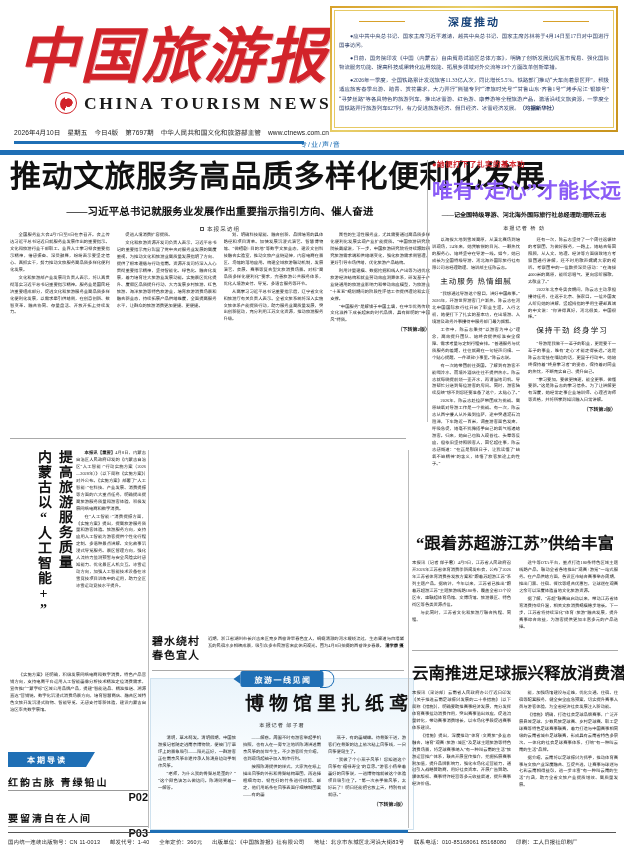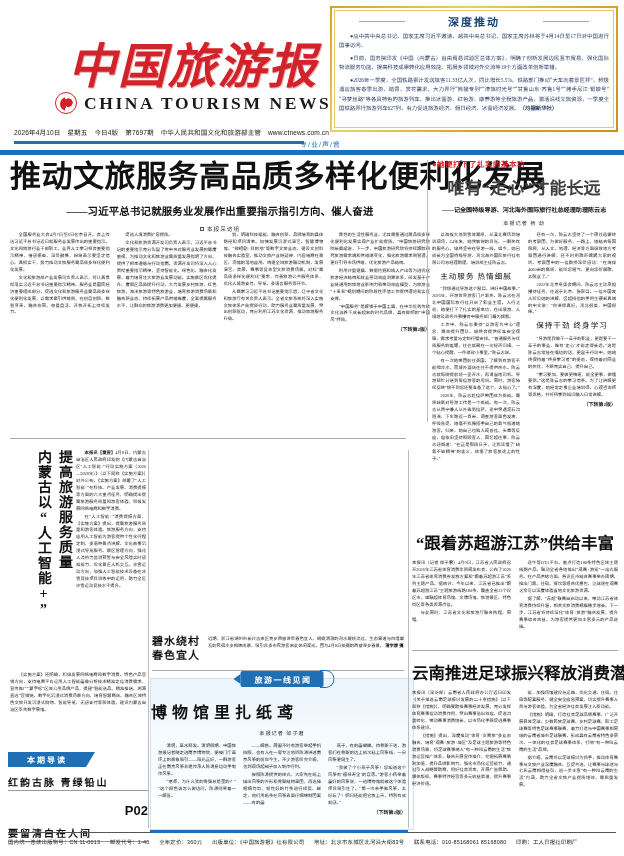--- a/index.html
+++ b/index.html
@@ -7,29 +7,28 @@
     width: 624px; height: 856px;
     background: #ffffff;
     font-family: "Liberation Serif", "DejaVu Serif", serif;
     overflow: hidden;
   }
   .page { position: relative; width: 624px; height: 856px; background: #fff; }
 
   
   .masthead { position: absolute; left: 0; top: 0; width: 330px; height: 150px; }
   .logo-art {
-    position: absolute; left: 18px; top: 28px; width: 300px; height: 78px;
+    position: absolute; left: 18px; top: 18px; width: 300px; height: 78px;
     color: #d2232a;
     font-family: "Liberation Serif", serif;
-    font-weight: bold; font-size: 48px; line-height: 78px;
+    font-weight: bold; font-size: 60px; line-height: 78px;
     letter-spacing: 2px;
     white-space: nowrap;
     font-style: italic;
     text-shadow: 1px 1px 0 rgba(190,20,25,.35);
-    text-align: right;
   }
   .logo-sub { position: absolute; left: 55px; top: 92px; display: flex; align-items: center; gap: 7px; }
   .logo-seal {
     width: 22px; height: 22px; border-radius: 50%;
     border: 1.6px solid #d2232a; position: relative; flex: none;
   }
   .logo-seal::after {
     content: ""; position: absolute; left: 4px; top: 4px; width: 14px; height: 14px;
     border-radius: 50%;
     background:
@@ -114,22 +113,22 @@
   .col p { text-indent: 8.6px; margin-bottom: 1px; }
   .col p.noind { text-indent: 0; }
   .cont-note { text-align: right; font-weight: bold; font-size: 5px; margin-top: 2px; }
 
   
   .rcol { position: absolute; left: 432px; top: 158px; width: 184px; }
   .kicker {
     font-size: 7.6px; font-weight: bold; color: #d2232a; letter-spacing: .4px; white-space: nowrap;
   }
   .rcol-h1 {
-    margin-top: 5px; text-align: center; font-weight: bold; font-size: 17px;
-    letter-spacing: 0px; color: #404040; white-space: nowrap;
+    margin-top: 5px; text-align: center; font-weight: bold; font-size: 21px;
+    letter-spacing: 0px; color: #8b5cf6; white-space: nowrap;
   }
   .rcol-sub {
     margin-top: 6px; text-align: center; font-size: 6.1px; font-weight: bold; color: #111;
     white-space: nowrap;
   }
   .rcol-byline { margin-top: 5px; text-align: center; font-size: 5.2px; color: #333; letter-spacing: 1px; }
   .rcol-body {
     margin-top: 6px; display: grid; grid-template-columns: 1fr 1fr; column-gap: 8px;
     height: 262px; overflow: hidden;
   }
@@ -170,22 +169,22 @@
     display: flex; align-items: center; justify-content: center;
   }
   .guide-tab::after {
     content: ""; position: absolute; right: -9px; top: 0;
     border-left: 9px solid #1f6fb5; border-bottom: 15px solid transparent;
   }
   .guide-row { margin-top: 7px; }
   .guide-title { font-size: 10px; font-weight: bold; color: #111; letter-spacing: 2px; }
   .guide-page {
     margin-top: 1px; border-top: .8px solid #999; text-align: right;
-    font-size: 13px; font-weight: bold; color: #111; font-family: "Liberation Sans", sans-serif;
-    padding-top: 12px;
+    font-size: 11px; font-weight: bold; color: #111; font-family: "Liberation Sans", sans-serif;
+    padding-top: 0px;
   }
 
   
   .photo-wrap { position: absolute; left: 152px; top: 452px; width: 252px; height: 178px; }
   .photo {
     width: 100%; height: 100%;
     background:
       linear-gradient(180deg,#cfe6f4 0%, #a9d2ea 14%, #bfe0ef 20%, #9dc5dc 23%, transparent 23.5%),
       linear-gradient(180deg, transparent 22%, #5f7f63 22%, #7a9c70 29%, #8fae7a 33%, transparent 34%),
       linear-gradient(180deg, transparent 33%, #6d8f6a 33%, #8dae78 40%, transparent 41%),
@@ -255,21 +254,21 @@
     content:""; position:absolute; left:-7px; top:50%; transform:translateY(-50%);
     width: 0; height: 0; border-right: 7px solid #1f6fb5;
     border-top: 5px solid transparent; border-bottom: 5px solid transparent;
   }
   .fl-tab::after {
     content:""; position:absolute; right:-11px; top: -1px; width: 14px; height: 16px;
     border: 1.4px solid #1f6fb5; border-left: none;
     border-radius: 0 9px 9px 0;
   }
   .fl-h1 {
-    margin-top: 20px; text-align: left; font-weight: bold; font-size: 16px;
+    margin-top: 9px; text-align: right; font-weight: bold; font-size: 19px;
     letter-spacing: 5px; color: #111;
   }
   .fl-byline { margin-top: 6px; text-align: center; font-size: 5.2px; color: #333; letter-spacing: 1px; }
   .fl-body {
     margin: 7px 7px 0; display: grid; grid-template-columns: repeat(3,1fr); column-gap: 7px;
     height: 86px; overflow: hidden;
   }
 
   
   .su { position: absolute; left: 412px; top: 530px; width: 206px; }

